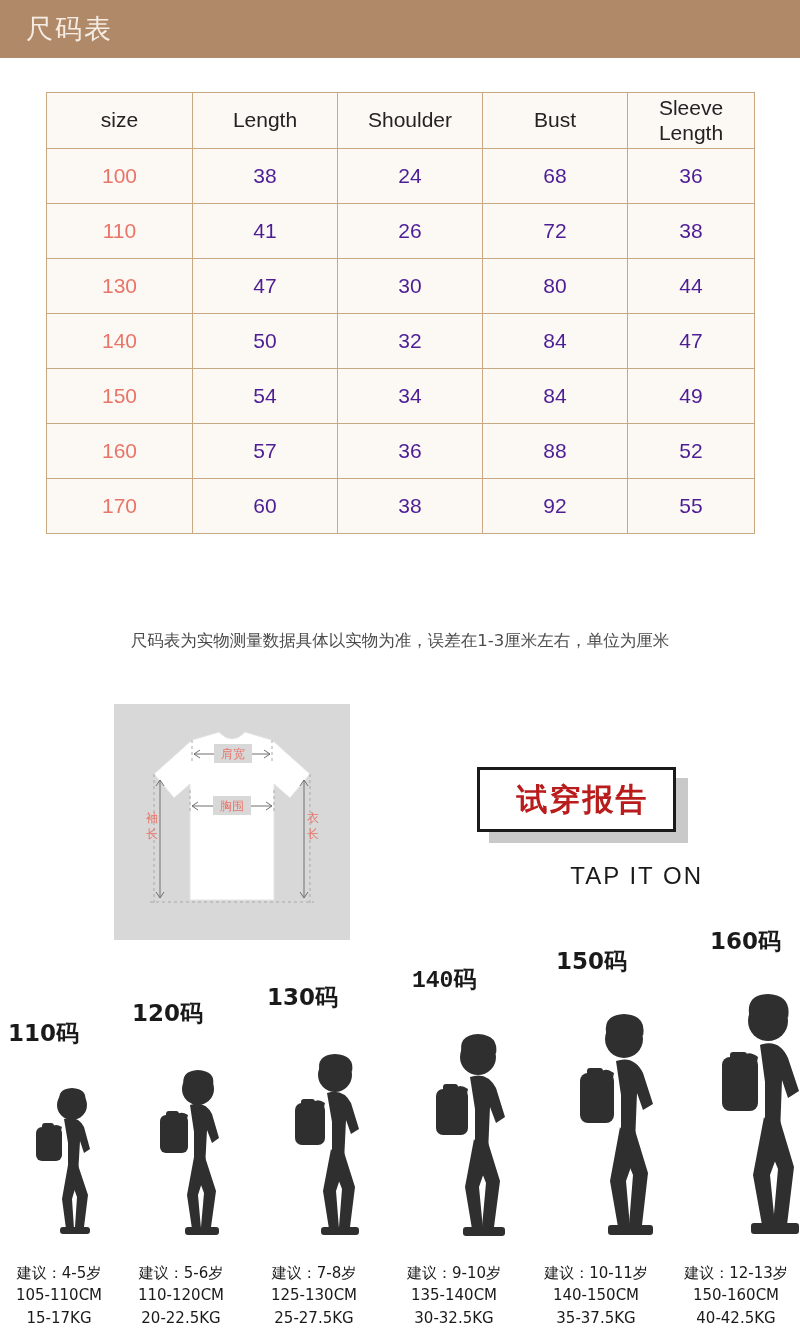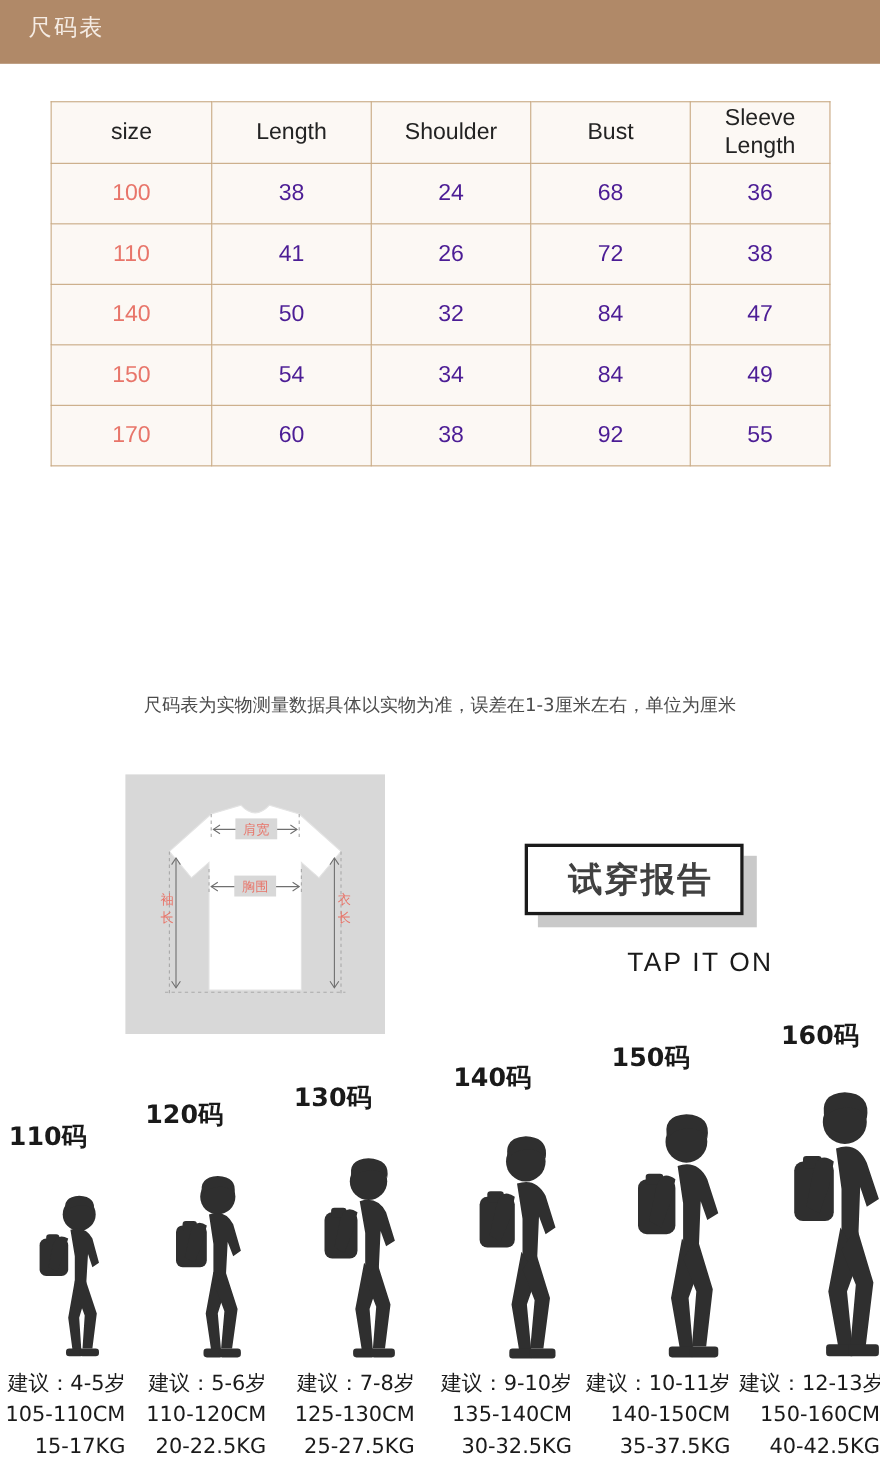--- a/index.html
+++ b/index.html
@@ -19,21 +19,21 @@
   
   .header-bar {
     position: absolute;
     left: 0; top: 0;
     width: 800px; height: 58px;
     background: #b08968;
   }
   .header-title {
     position: absolute;
     left: 26px; top: 11px;
-    font-size: 21px;
+    font-size: 27px;
     color: #f5ece4;
     letter-spacing: 2px;
     font-family: Liberation Serif, serif;
     text-align: right;
   }
 
   
   .table-wrap {
     position: absolute;
     left: 46px; top: 92px;
@@ -104,21 +104,21 @@
     width: 199px; height: 65px;
     background: #ffffff;
     border: 3px solid #1a1a1a;
     display: flex;
     align-items: center;
     justify-content: center;
   }
   .report-text {
     font-size: 31px;
     font-weight: bold;
-    color: #404040;
+    color: #b91c1c;
     letter-spacing: 2px;
     font-family: "DejaVu Sans", sans-serif;
     margin-left: 12px;
   }
   .tap-text {
     position: absolute;
     left: 504px; top: 862px;
     width: 199px;
     text-align: right;
     font-size: 24px;
@@ -143,25 +143,25 @@
     font-weight: bold;
     color: #1a1a1a;
     white-space: nowrap;
     font-family: "DejaVu Sans", sans-serif;
   }
   .kid .fig { position: absolute; bottom: 94px; }
   .kid .lines {
     position: absolute;
     bottom: 6px;
     width: 100%;
-    font-size: 19px;
+    font-size: 15px;
     color: #1a1a1a;
     line-height: 1.5;
     font-family: "DejaVu Sans", sans-serif;
-    text-align: right;
+    text-align: center;
     white-space: nowrap;
   }
 </style>
 </head>
 <body>
 
 <div id="page">
 
   <div class="header-bar">
     <div class="header-title">尺码表</div>
@@ -194,32 +194,46 @@
           <td>36</td>
         </tr>
         <tr>
           <td class="sizecol">110</td>
           <td>41</td>
           <td>26</td>
           <td>72</td>
           <td>38</td>
         </tr>
         <tr>
+          <td class="sizecol">130</td>
+          <td>47</td>
+          <td>30</td>
+          <td>80</td>
+          <td>44</td>
+        </tr>
+        <tr>
           <td class="sizecol">140</td>
           <td>50</td>
           <td>32</td>
           <td>84</td>
           <td>47</td>
         </tr>
         <tr>
           <td class="sizecol">150</td>
           <td>54</td>
           <td>34</td>
           <td>84</td>
           <td>49</td>
+        </tr>
+        <tr>
+          <td class="sizecol">160</td>
+          <td>57</td>
+          <td>36</td>
+          <td>88</td>
+          <td>52</td>
         </tr>
         <tr>
           <td class="sizecol">170</td>
           <td>60</td>
           <td>38</td>
           <td>92</td>
           <td>55</td>
         </tr>
       </tbody>
     </table>
@@ -353,21 +367,21 @@
         </svg>
       </div>
       <div class="lines">
         <div>建议：7-8岁</div>
         <div>125-130CM</div>
         <div>25-27.5KG</div>
       </div>
     </div>
 
     <div class="kid" style="left:388px; width:132px; height:385px;">
-      <div class="label" style="left:24px; top:14px;">140码</div>
+      <div class="label" style="left:24px; top:14px;font-family:Liberation Mono, monospace;">140码</div>
       <div class="fig" style="left:18px;">
         <svg width="116" height="204" viewBox="0 0 116 204">
           <g fill="#2f2f2f">
             <circle cx="72" cy="24" r="18"></circle>
             <path d="M56 22 q-5 -20 16 -21 q21 1 18 20 q-5 -9 -18 -8 q-12 1 -16 9 z"></path>
             <path d="M64 44 q17 -6 26 11 l9 29 l-9 6 l-6 -16 l-2 46 l-13 0 l0 -44 z"></path>
             <rect x="30" y="56" width="32" height="46" rx="7"></rect>
             <rect x="37" y="51" width="15" height="10" rx="3"></rect>
             <path d="M62 56 q-13 -9 -17 9 l-6 26 l10 6 l9 -22 z"></path>
             <path d="M68 106 l-9 48 l7 42 l11 0 l-4 -42 l9 -26 z"></path>

